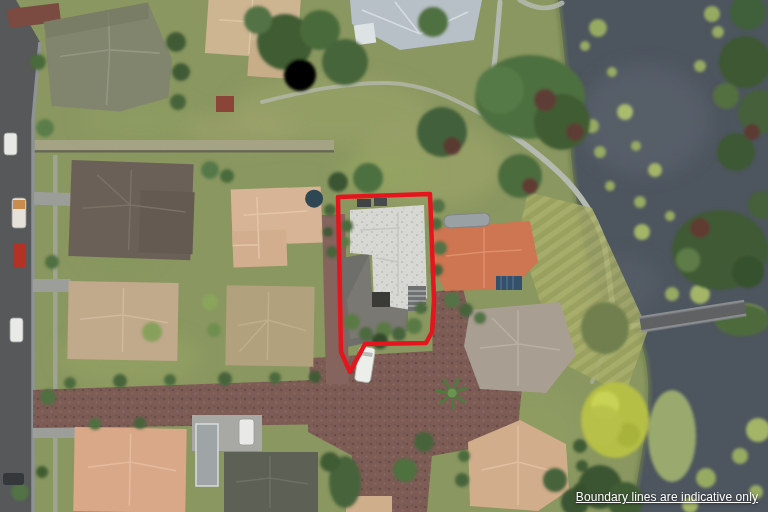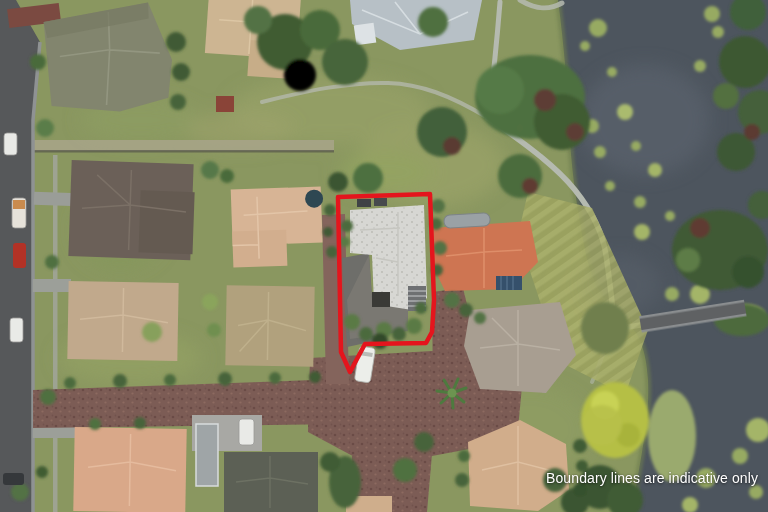--- a/index.html
+++ b/index.html
@@ -3,24 +3,24 @@
 <meta charset="utf-8">
 <style>
   html,body{margin:0;padding:0;background:#222;}
   .stage{
     position:relative;width:768px;height:512px;overflow:hidden;
     font-family:"Liberation Sans",sans-serif;
     background:#8a9760;
   }
   .stage svg{position:absolute;left:0;top:0;display:block;}
   .disclaimer{
-    position:absolute;right:10px;bottom:26px;
-    color:#fff;font-size:14px;letter-spacing:.1px;
+    position:absolute;right:10px;bottom:8px;
+    color:#fff;font-size:12px;letter-spacing:.1px;
     text-shadow:0 1px 3px rgba(0,0,0,.55), 0 0 2px rgba(0,0,0,.35);
-    pointer-events:none;white-space:nowrap;
+    pointer-events:none;white-space:nowrap;text-decoration:underline;
   }
 </style>
 </head>
 <body>
 
 <div class="stage">
 <svg width="768" height="512" viewBox="0 0 768 512">
   <defs>
     <filter id="soft" x="-30%" y="-30%" width="160%" height="160%">
           <feGaussianBlur stdDeviation="1.6"></feGaussianBlur>

